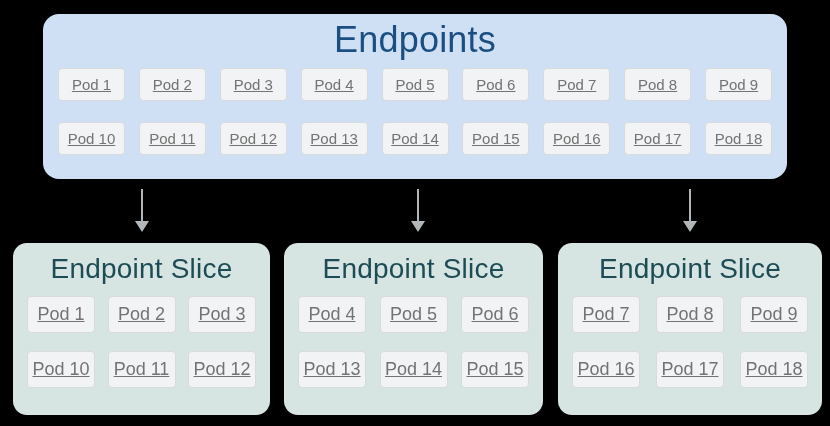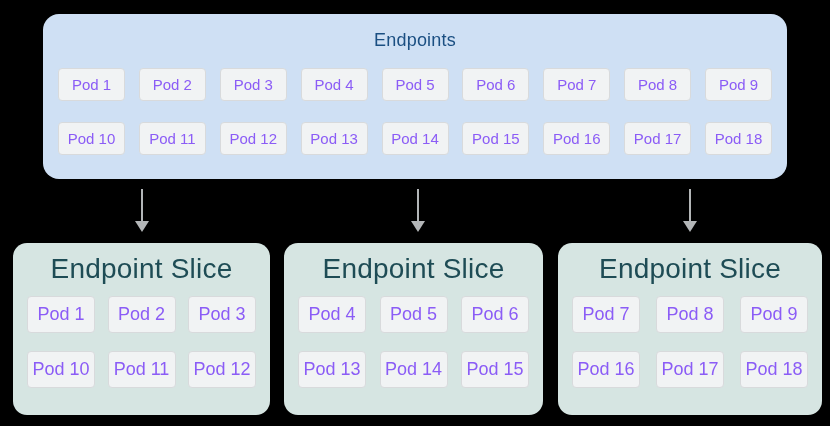--- a/index.html
+++ b/index.html
@@ -23,42 +23,43 @@
     top: 14px;
     width: 744px;
     height: 165px;
     background: #cfe0f4;
     border-radius: 16px;
     box-sizing: border-box;
     padding: 8px 15px 0 15px;
   }
   .ep-title {
     text-align: center;
-    font-size: 18px;
+    font-size: 36px;
     line-height: 36px;
     color: #1b4f82;
     letter-spacing: 0.2px;
   }
   .pod-row {
     display: flex;
     justify-content: space-between;
     margin-top: 10px;
   }
   .endpoints-box .pod-row + .pod-row {
     margin-top: 21px;
   }
   .pod {
     background: #f1f3f4;
     border: 1px solid #d8dadc;
     border-radius: 4px;
     box-sizing: border-box;
     display: flex;
     align-items: center;
     justify-content: center;
-    color: #8b5cf6;
+    color: #737373;
+    text-decoration: underline;
   }
   .endpoints-box .pod {
     width: 67px;
     height: 33px;
     font-size: 15px;
   }
 
   
   .arrow {
     position: absolute;

